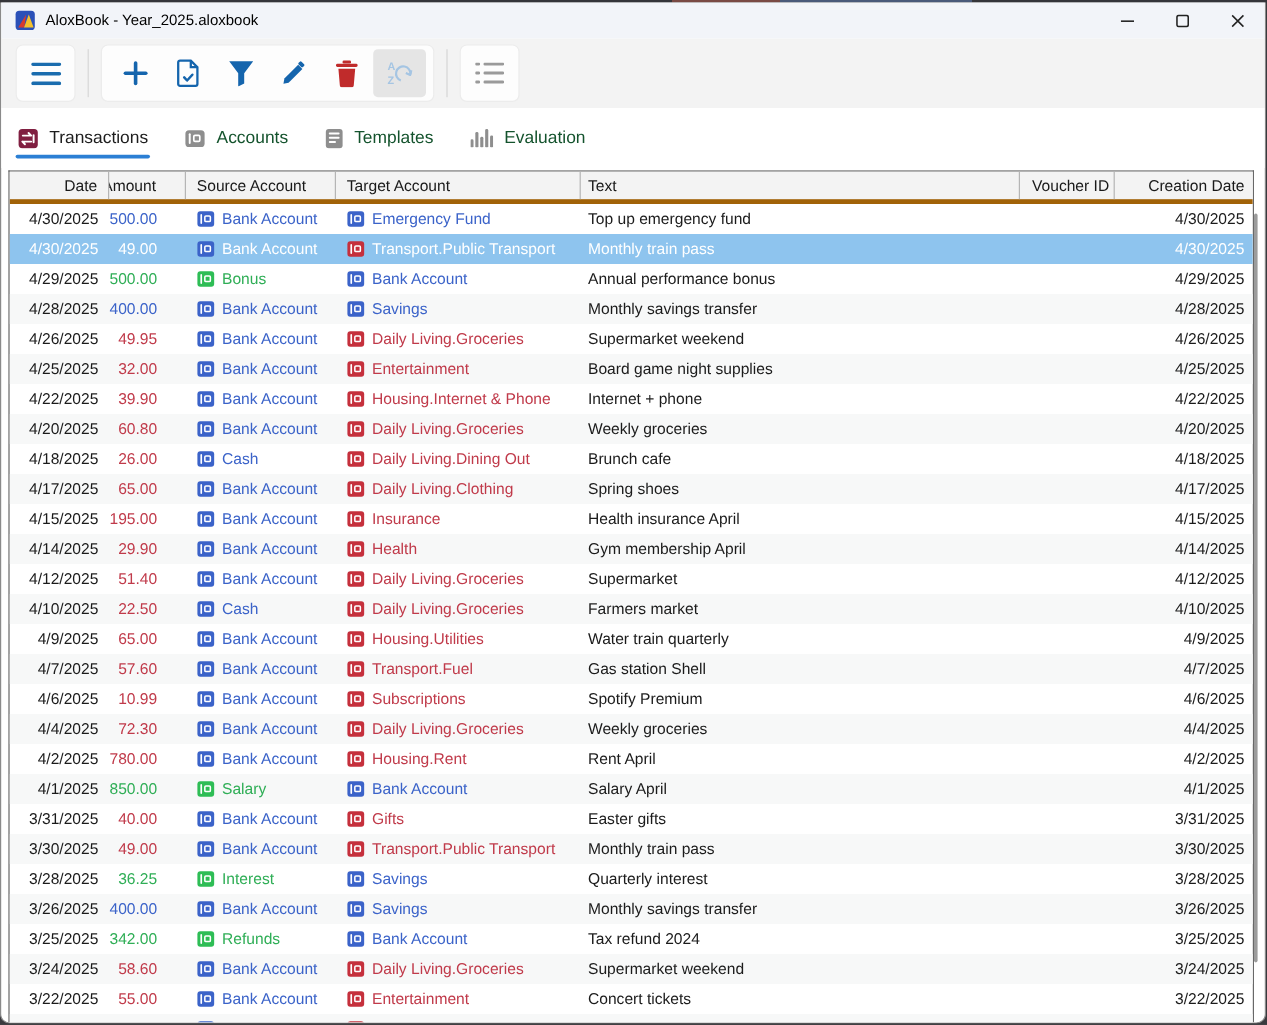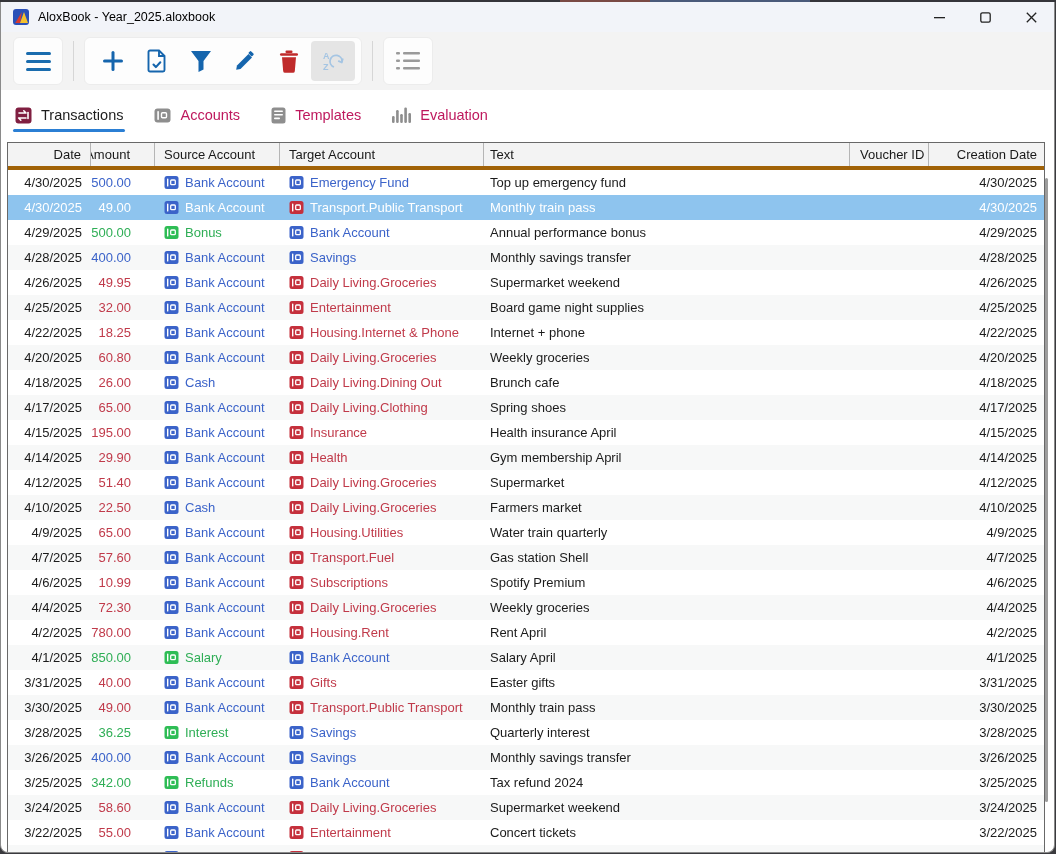--- a/index.html
+++ b/index.html
@@ -22,21 +22,21 @@
   .toolbar{height:58px;background:#f3f3f3;display:flex;align-items:center;padding-left:12px}
   .tcard{background:#fdfdfd;border:1px solid #ececec;border-radius:6px;height:48px;display:flex;align-items:center}
   .tcard.single{width:50px;justify-content:center}
   .tcard.main{padding:0 6px}
   .tbtn{width:44px;height:40px;display:flex;align-items:center;justify-content:center;border:none;background:transparent;border-radius:4px}
   .tbtn.pressed{background:#e5e5e5}
   .vsep{width:1px;height:40px;background:#d6d6d6;margin:0 10px}
 
   
   .tabs{height:50px;background:#fff;display:flex;align-items:center;padding-left:12px;gap:27px}
-  .tab{display:flex;align-items:center;gap:9px;font-size:14.5px;color:#be185d;position:relative;height:50px;padding:0 2px}
+  .tab{display:flex;align-items:center;gap:9px;font-size:14.5px;color:#14532d;position:relative;height:50px;padding:0 2px}
   .tab.active{color:#1d1d1d}
   .tab.active::after{content:"";position:absolute;left:0;right:0;bottom:8px;height:3px;border-radius:2px;background:var(--underline,#2b7fd4)}
   .tab svg{flex:none}
 
   
   .table{position:absolute;left:6px;top:140px;width:1038px;bottom:0;border:1px solid #686868;border-bottom:none;background:#fff;overflow:hidden}
   .thead{display:flex;height:27px;background:#f3f3f3;border-bottom:4px solid #a16207;font-size:13px;color:#191919}
   .th{padding-left:10px;border-right:1px solid #b5b5b5;height:100%;display:flex;align-items:center;white-space:nowrap;overflow:hidden}
   .th:last-child{border-right:none}
   .row{display:flex;height:25px;font-size:13px;color:#1b1b1b;align-items:center;white-space:nowrap}
@@ -379,21 +379,21 @@
               </svg>
       </span>
       <span class="acct-name t-expense">Entertainment</span>
     </div>
     <div class="cell c-text">Board game night supplies</div>
     <div class="cell c-voucher"></div>
     <div class="cell c-created">4/25/2025</div>
   </div>
         <div class="row">
     <div class="cell c-date">4/22/2025</div>
-    <div class="cell c-amount k-expense">18.25</div>
+    <div class="cell c-amount k-expense">39.90</div>
     <div class="cell c-source">
       <span class="acct-icon">
         <svg width="15" height="15" viewBox="0 0 15 15">
                 <rect class="bg" x="0.5" y="1" width="14" height="13" rx="2.5" fill="#3b63c9"></rect>
                 <rect x="3" y="3.4" width="1.4" height="8.2" rx="0.7" fill="#fff"></rect>
                 <rect x="6.7" y="5" width="4.6" height="4.6" rx="0.9" fill="none" stroke="#fff" stroke-width="1.3"></rect>
               </svg>
       </span>
       <span class="acct-name t-asset">Bank Account</span>
     </div>

